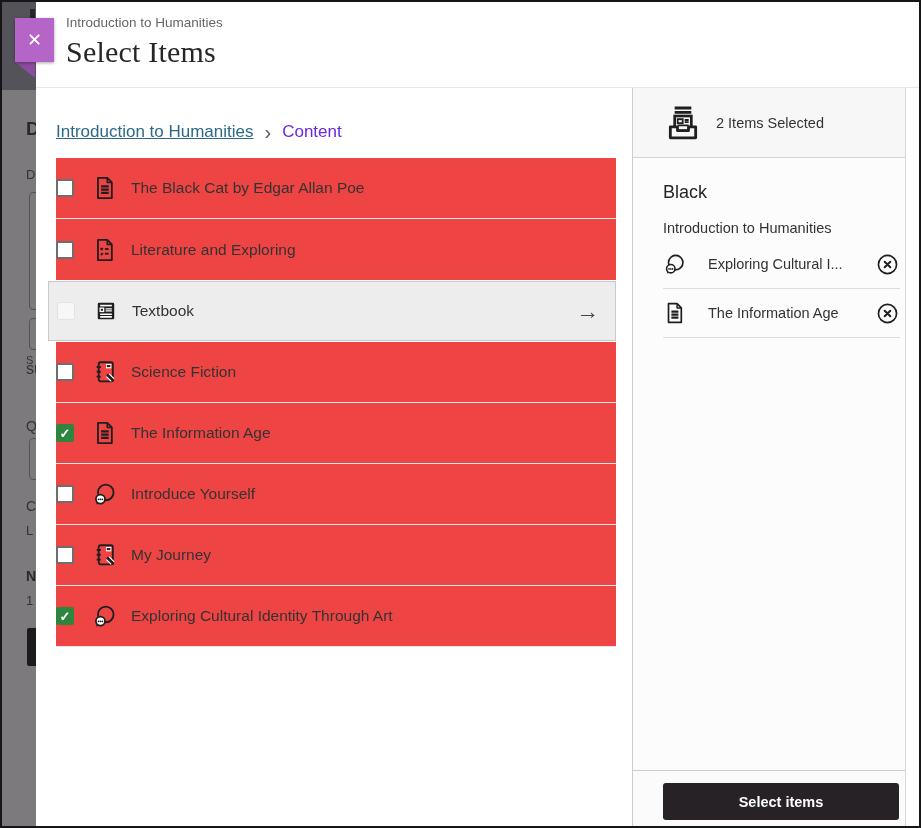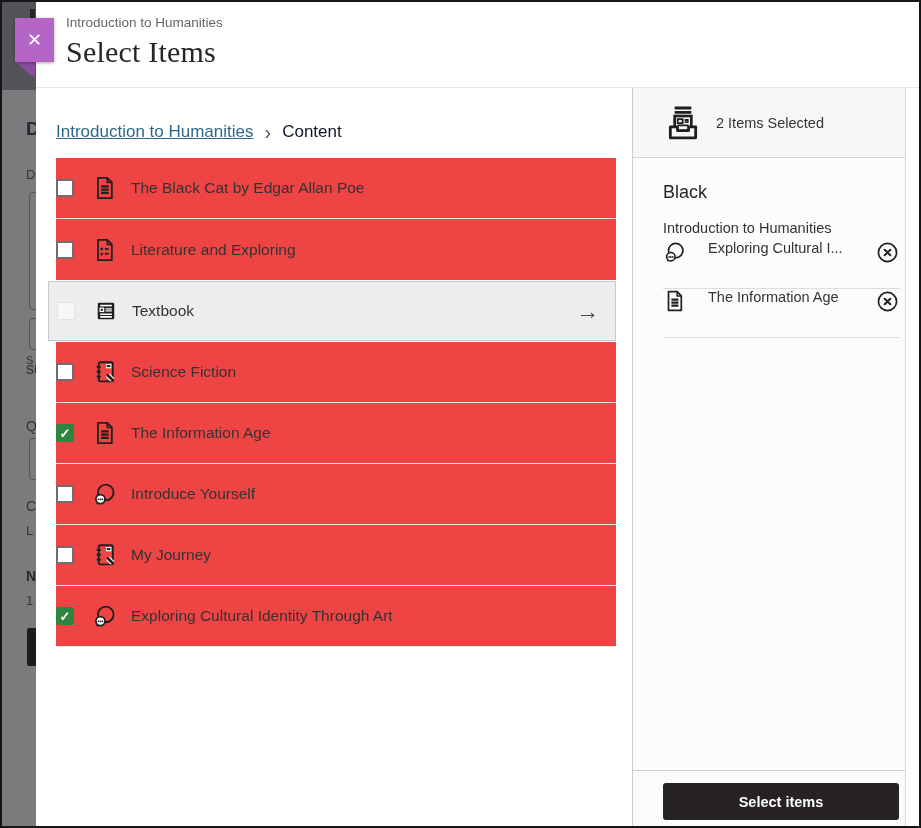--- a/index.html
+++ b/index.html
@@ -43,21 +43,21 @@
   .header-context { font-size:13.5px; color:#666; }
   .header-title { font-family:"Liberation Serif", serif; font-size:30px; font-weight:400; color:#262626; margin-top:5px; letter-spacing:.2px; }
 
   .dialog-body { flex:1; display:flex; min-height:0; }
 
   
   .list-area { width:596px; flex:none; padding:0 16px 0 20px; }
   .breadcrumb { margin:30px 0 10px 0; font-size:17px; display:flex; align-items:center; height:28px; }
   .breadcrumb-link { color:var(--link-teal,#2d6987); text-decoration:underline; cursor:pointer; }
   .breadcrumb-sep { color:#555; margin:0 11px; font-size:20px; line-height:1; }
-  .breadcrumb-current { color:#0f172a; }
+  .breadcrumb-current { color:#6d28d9; }
 
   .rows { margin-top:12px; }
   .row { height:61px; display:flex; align-items:center; border-bottom:1px solid #e8e8e8; background:#ef4444; }
   .row:has(+ .row.folder) { border-bottom:none; }
   .row.folder {
     margin-left:-8px; padding-left:8px; height:60px; margin-top:1px; margin-bottom:1px;
     background:var(--row-highlight,#ededed); border:1px solid #c9c9c9; cursor:pointer;
   }
   .checkbox {
     width:18px; height:18px; flex:none; margin-right:18px;
@@ -77,21 +77,21 @@
   .side-panel { width:273px; flex:none; border-left:1px solid #ccc; background:#fcfcfc; display:flex; flex-direction:column; }
   .panel-banner { height:70px; flex:none; background:#f7f7f7; border-bottom:1px solid #d4d4d4; display:flex; align-items:center; padding-left:30px; }
   .banner-icon { width:40px; height:40px; flex:none; }
   .banner-icon svg { width:40px; height:40px; display:block; }
   .banner-text { font-size:14.5px; color:#333; margin-left:13px; }
 
   .panel-section { padding:0 7px 0 30px; }
   .items-heading { margin-top:24px; font-size:18px; color:#262626; }
   .course-name { margin-top:17px; font-size:14.5px; color:#333; }
   .selected-list { margin-top:4px; }
-  .srow { height:49px; display:flex; align-items:flex-start; border-bottom:1px solid #ddd; margin-right:-2px; }
+  .srow { height:49px; display:flex; align-items:center; border-bottom:1px solid #ddd; margin-right:-2px; }
   .srow-icon { width:24px; height:24px; flex:none; }
   .srow-icon svg { width:24px; height:24px; display:block; }
   .srow-label { font-size:14.5px; color:#333; margin-left:21px; flex:1; white-space:nowrap; overflow:hidden; }
   .remove-btn { width:25px; height:25px; flex:none; border:none; background:transparent; padding:0; cursor:pointer; margin-left:8px; }
   .remove-btn svg { width:25px; height:25px; display:block; }
 
   .panel-footer { margin-top:auto; border-top:1px solid #ccc; background:#fbfbfb; padding:12px 7px 0 30px; height:56px; flex:none; }
   .select-items-button {
     width:236px; height:37px; border:none; border-radius:3px; cursor:pointer;
     background:var(--dark-button,#262226); color:#fff; font-size:14.5px; font-weight:700;

